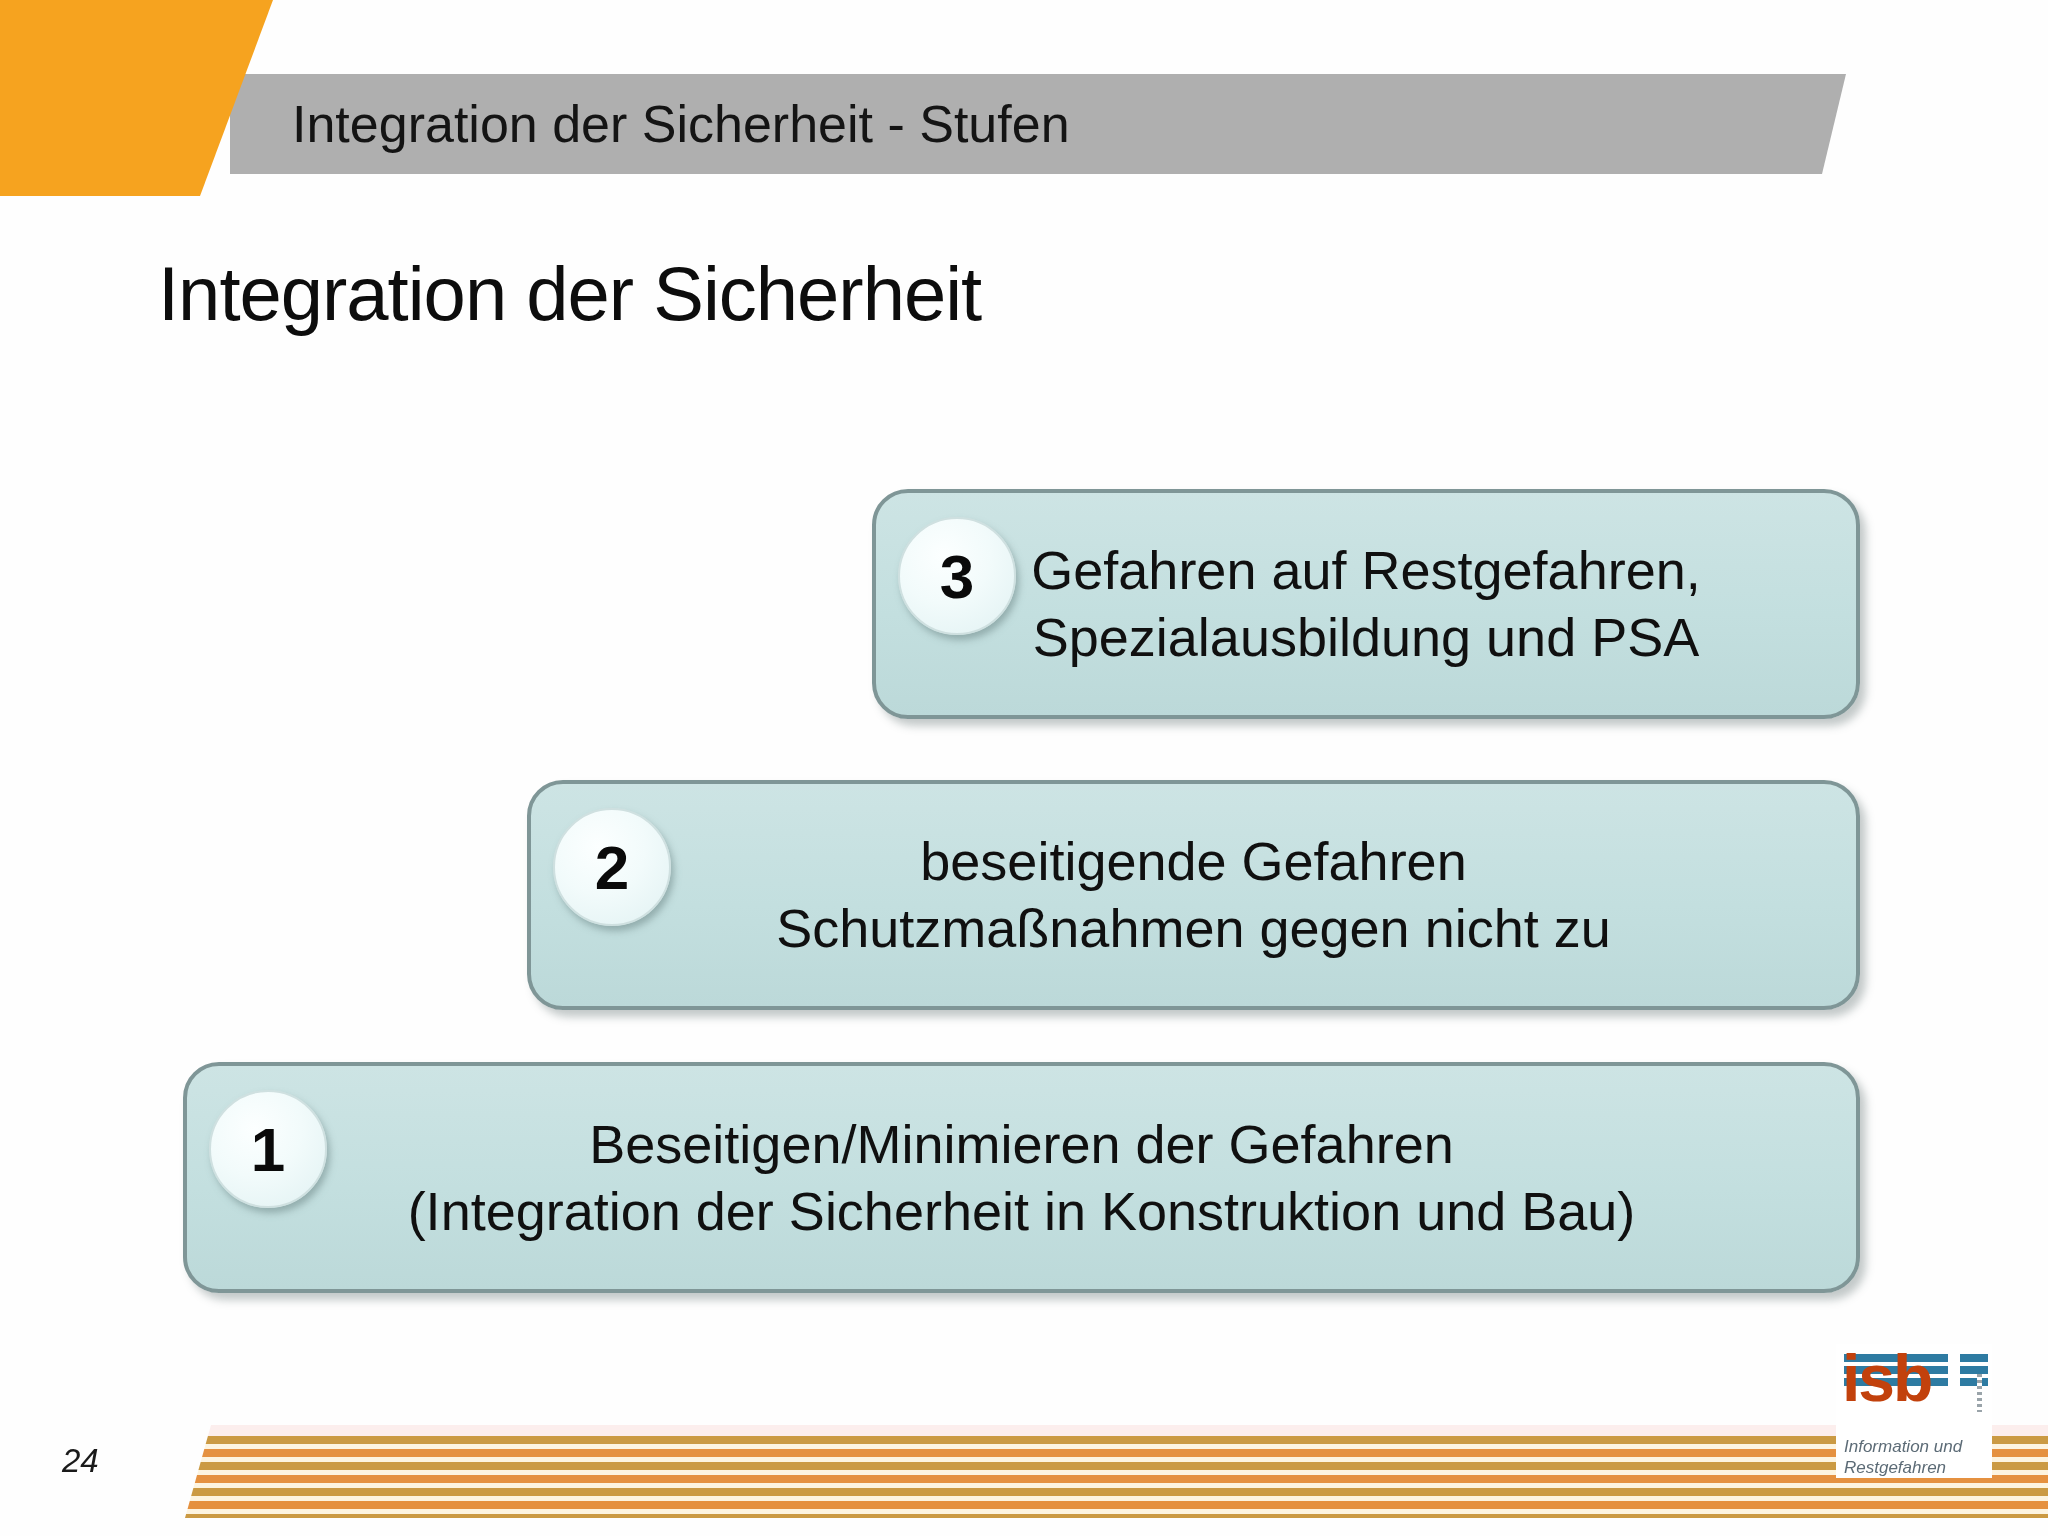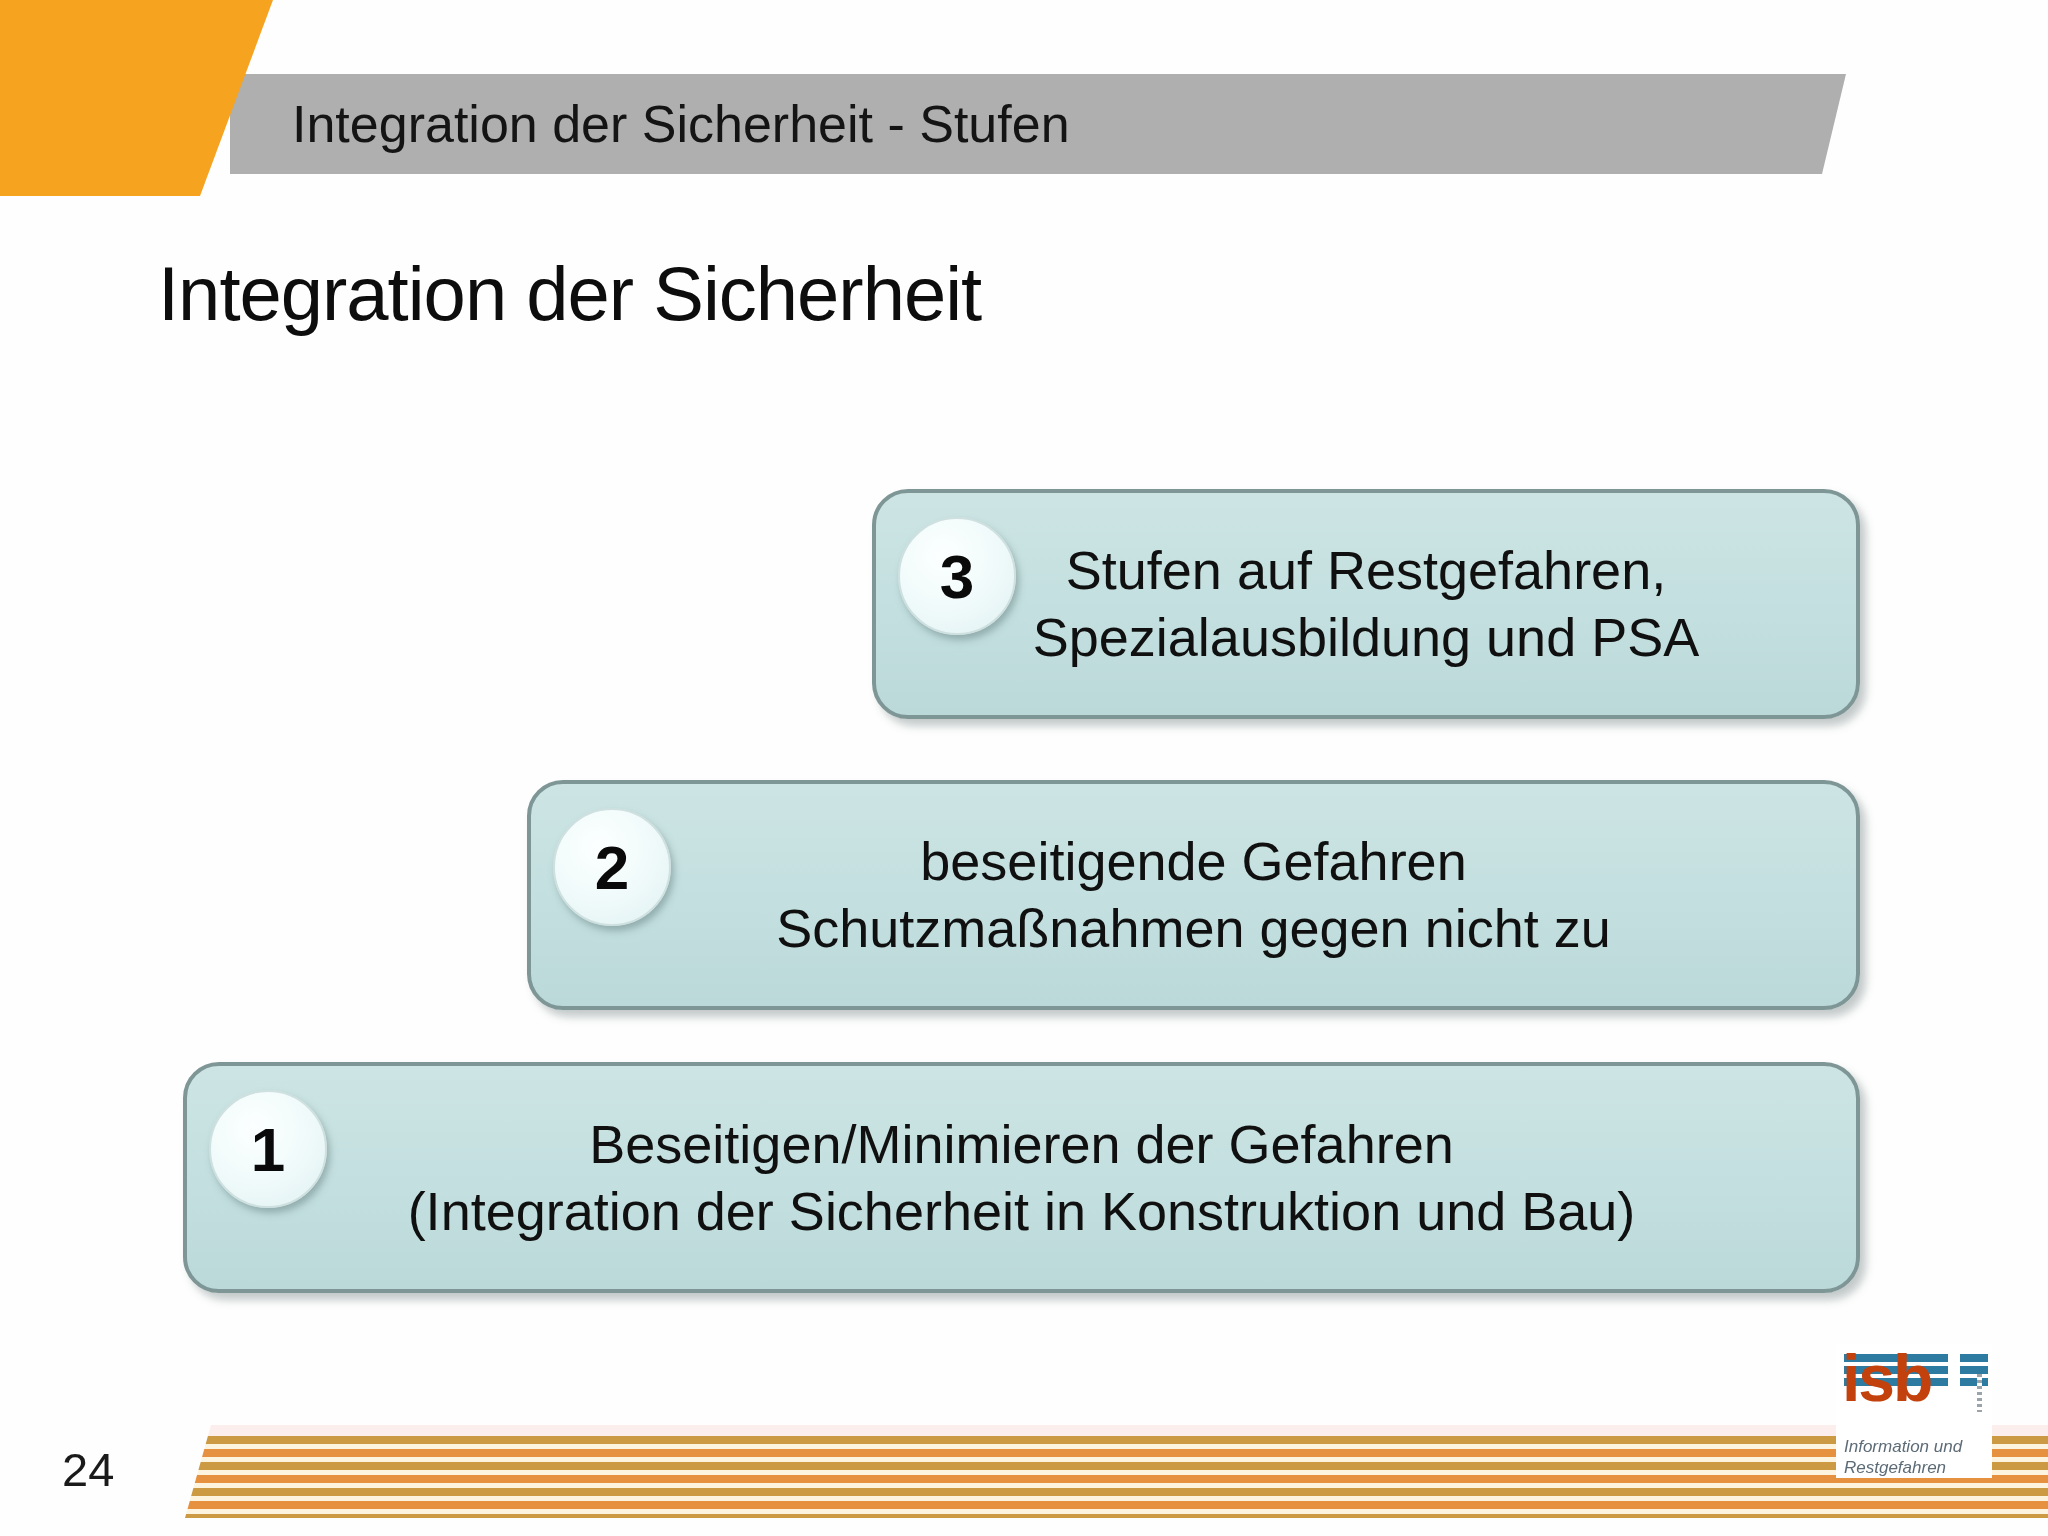--- a/index.html
+++ b/index.html
@@ -80,21 +80,22 @@
   .num-circle .num {
     font-size: 62px;
     font-weight: bold;
     color: #0a0a0a;
   }
 
   
   .page-number {
     position: absolute;
     left: 62px; top: 1442px;
-    font-size: 47px;
+    font-size: 33px;
+    font-style: italic;
     color: #1a1a1a;
     z-index: 2;
   }
   .footer-stripes {
     position: absolute;
     left: 185px; top: 1425px;
     width: 1863px; height: 93px;
     clip-path: polygon(26px 0, 100% 0, 100% 100%, 0 100%);
     z-index: 1;
   }
@@ -163,21 +164,21 @@
   </div>
   <div class="orange-corner"></div>
 
   <h1 class="main-title">Integration der Sicherheit</h1>
 
   <div class="step-box box-3">
     <div class="num-circle">
       <span class="num">3</span>
     </div>
     <div class="box-text">
-      <div>Stufen auf Restgefahren,</div>
+      <div>Gefahren auf Restgefahren,</div>
       <div>Spezialausbildung und PSA</div>
     </div>
   </div>
 
   <div class="step-box box-2">
     <div class="num-circle">
       <span class="num">2</span>
     </div>
     <div class="box-text">
       <div>beseitigende Gefahren</div>

